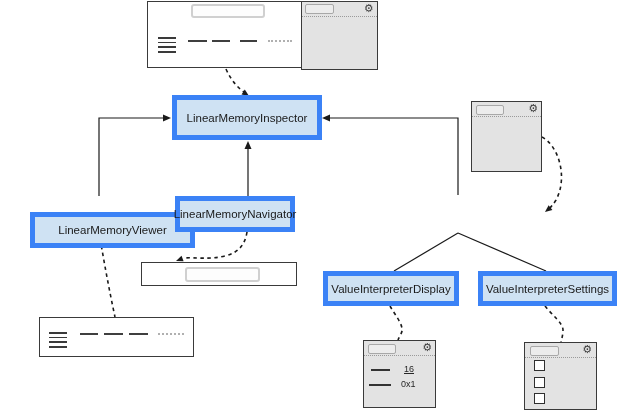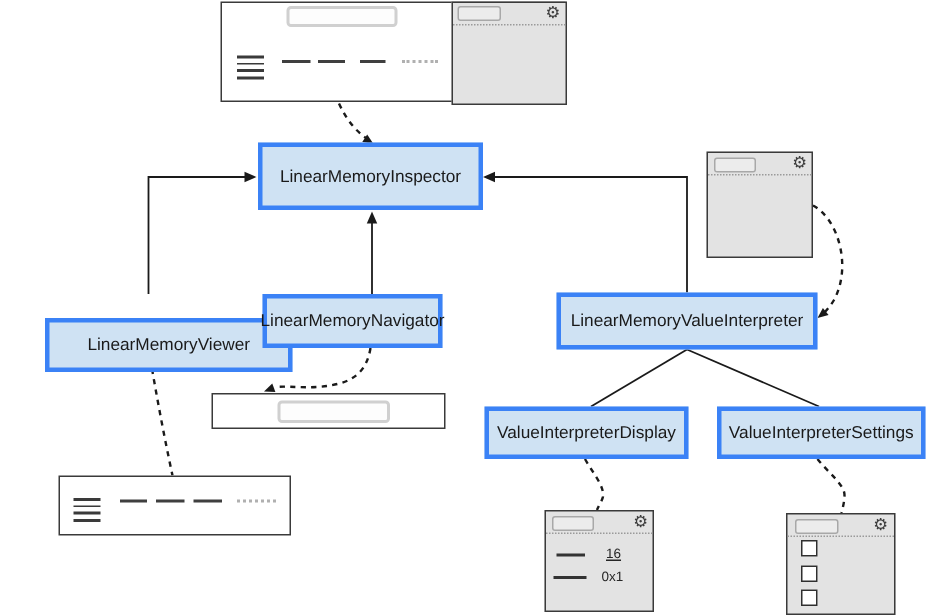--- a/index.html
+++ b/index.html
@@ -2,21 +2,21 @@
 <html><head>
 <meta charset="utf-8">
 <style>
   html,body{margin:0;padding:0;background:#fff;}
   .canvas{
     position:relative;width:622px;height:410px;background:#ffffff;overflow:hidden;
     font-family:"Liberation Sans","DejaVu Sans",sans-serif;
   }
   .connectors{position:absolute;left:0;top:0;z-index:1;}
   .node{
-    position:absolute;z-index:2;background:#cfe2f3;border:3px solid #3b82f6;
+    position:absolute;z-index:2;background:#cfe2f3;border:5px solid #3b82f6;
     display:flex;align-items:center;justify-content:center;
     font-size:11.5px;color:#1a1a1a;box-sizing:border-box;white-space:nowrap;
   }
   .mock{position:absolute;z-index:2;box-sizing:border-box;}
   .mock-white{background:#ffffff;border:1.5px solid #3a3a3a;}
   .mock-gray{background:#e3e3e3;border:1.5px solid #3a3a3a;}
   .panel-header{
     position:absolute;left:0;top:0;right:0;height:14px;
     border-bottom:1px dotted #9a9a9a;
   }
@@ -103,23 +103,20 @@
 
   <div class="node" style="left:172px;top:95px;width:150px;height:45px;">
     <span>LinearMemoryInspector</span>
   </div>
   <div class="node" style="left:30px;top:212px;width:165px;height:36px;text-align:right;">
     <span>LinearMemoryViewer</span>
   </div>
   <div class="node" style="left:175px;top:196px;width:120px;height:36px;">
     <span>LinearMemoryNavigator</span>
   </div>
-  <div class="node" style="left:371px;top:195px;width:174px;height:38px;">
-    <span>LinearMemoryValueInterpreter</span>
-  </div>
   <div class="node" style="left:323px;top:271px;width:136px;height:35px;">
     <span>ValueInterpreterDisplay</span>
   </div>
   <div class="node" style="left:478px;top:271px;width:139px;height:35px;">
     <span>ValueInterpreterSettings</span>
   </div>
 
   <div class="mock mock-white" style="left:141px;top:262px;width:156px;height:24px;">
     <div class="big-input" style="left:43px;top:4px;width:71px;height:11px;"></div>
   </div>

